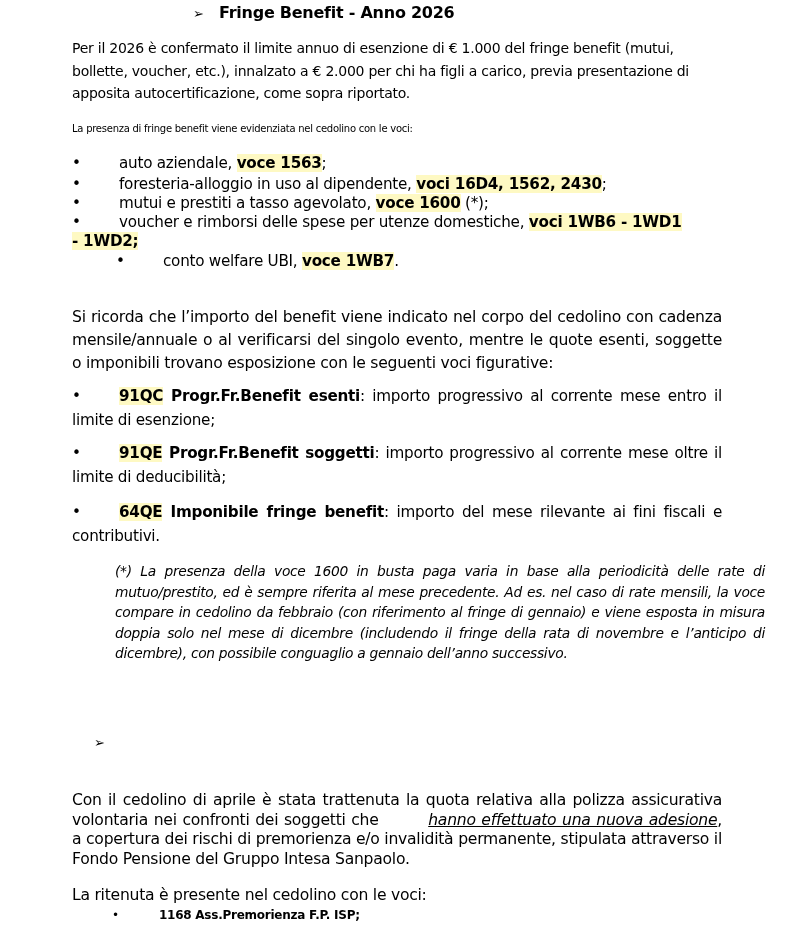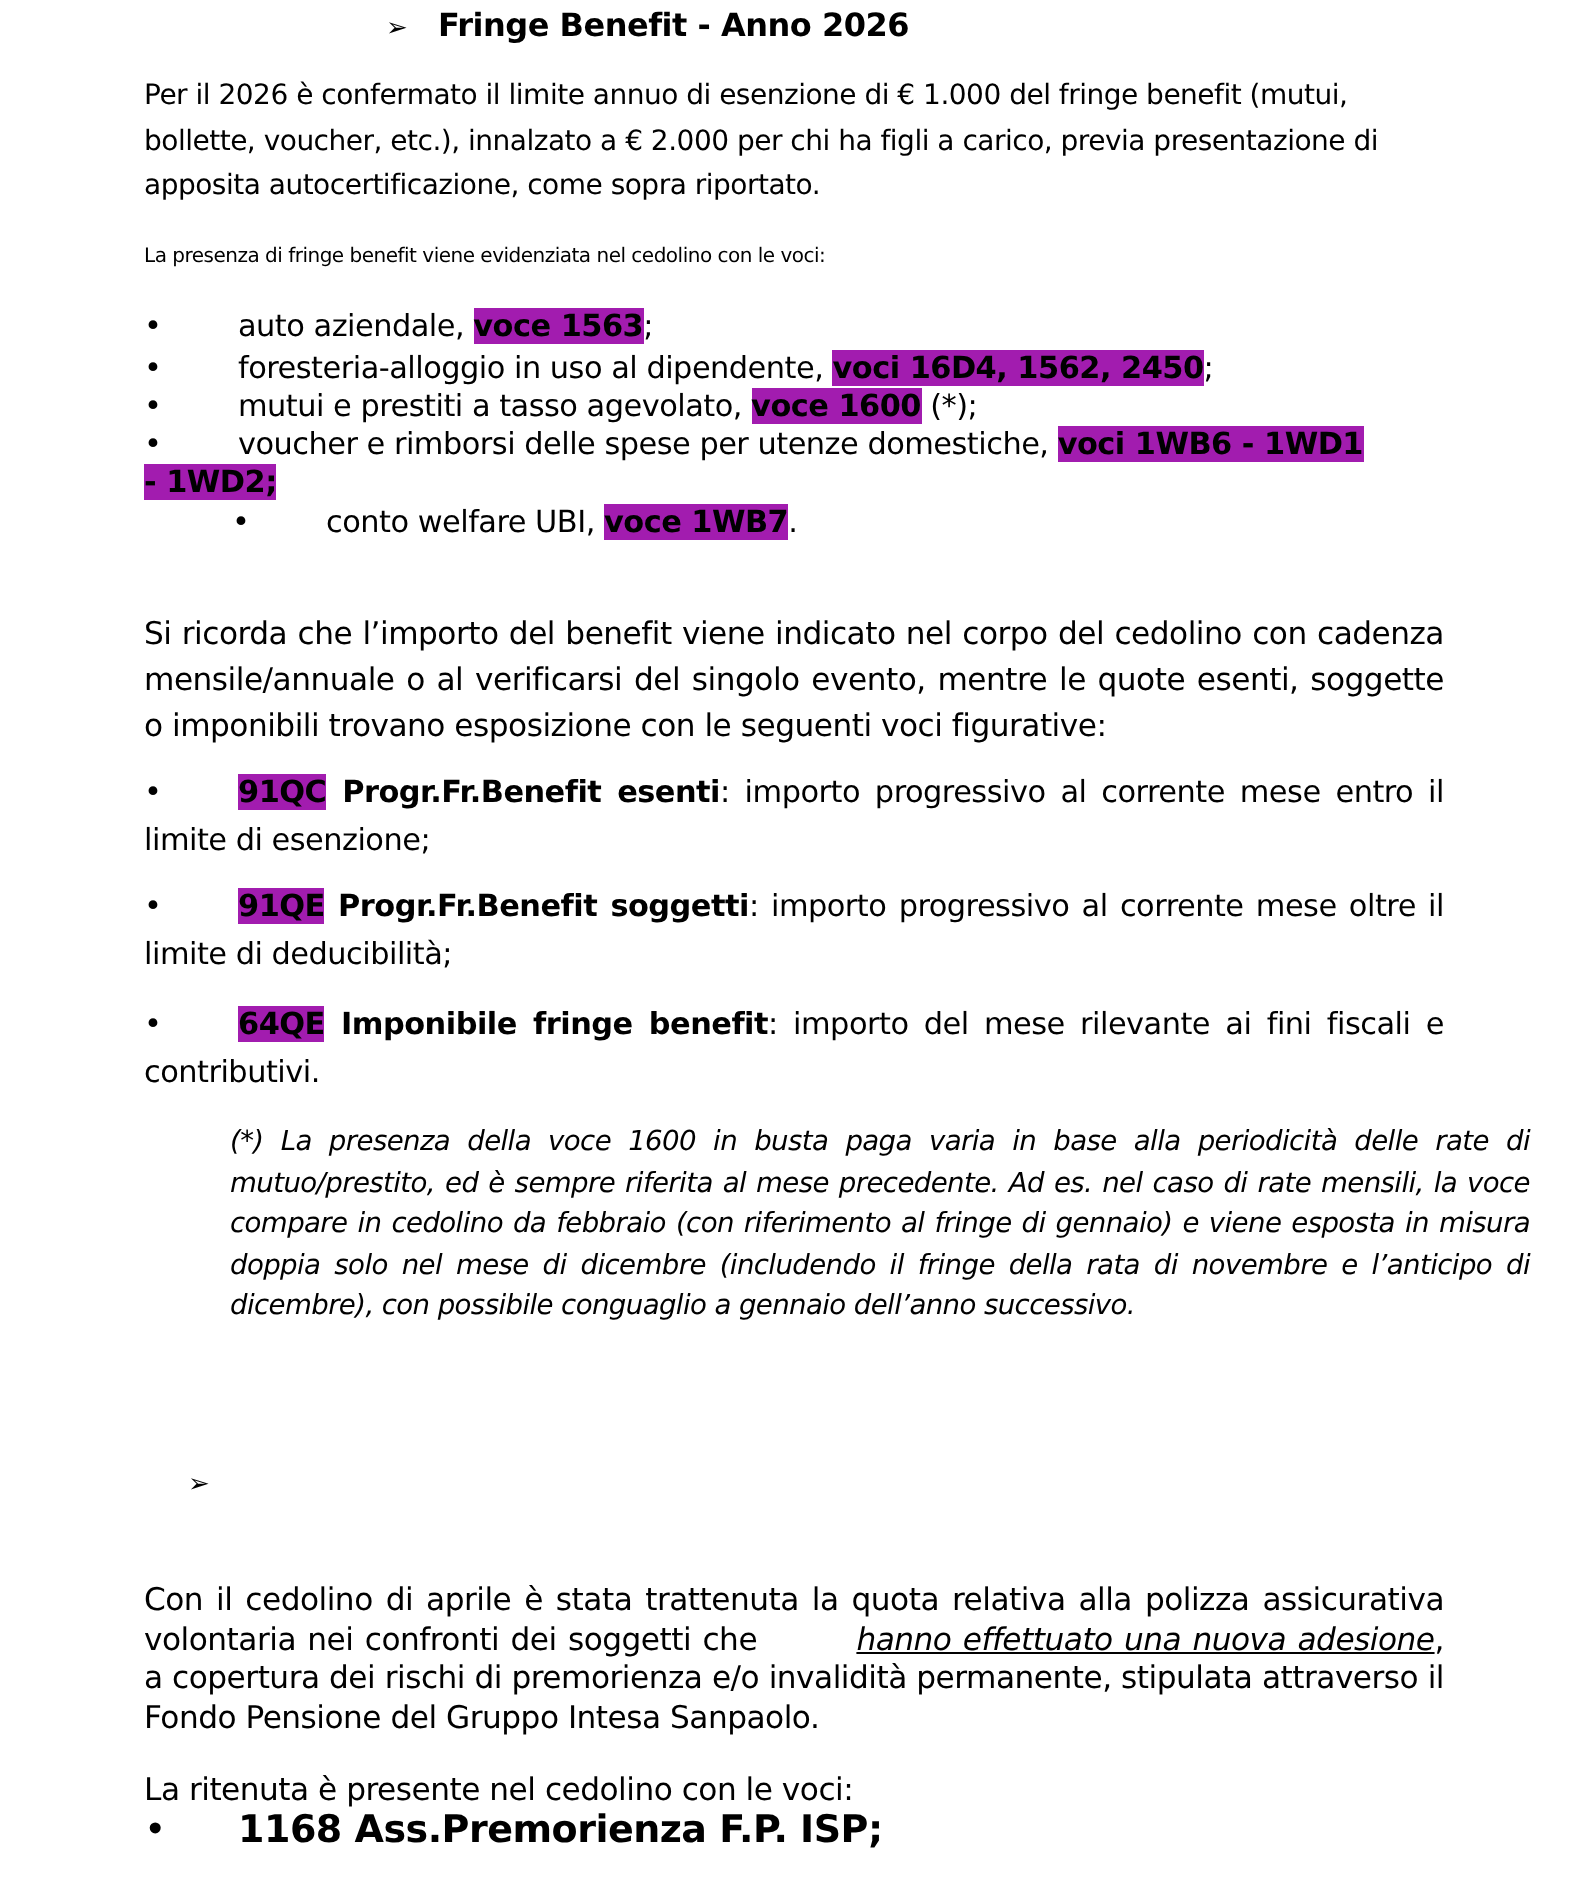--- a/index.html
+++ b/index.html
@@ -8,21 +8,21 @@
     font-family: "DejaVu Sans", sans-serif; color: #000; font-size: 15.2px;
     letter-spacing: -0.25px;
   }
   .page { position: absolute; left: 72px; top: 0; width: 650px; }
   .title1 {
     position: absolute; left: 193px; top: 3px; font-weight: bold; font-size: 16px; white-space: nowrap;
   }
   .arrow { display: inline-block; width: 26px; font-weight: normal; font-size: 13px; }
   .p { position: absolute; left: 0; width: 650px; line-height: 22.5px; }
   .justify { text-align: justify; text-align-last: left; }
-  .hl { background: #a21caf; font-weight: bold; }
+  .hl { background: #fef9c3; font-weight: bold; }
   .b { font-weight: bold; }
   .bl { position: absolute; left: 0; width: 650px; line-height: 18px; white-space: nowrap; }
   .bullet { display: inline-block; width: 47px; }
   .fig { position: absolute; left: 0; width: 650px; line-height: 23.5px; text-align: justify; }
   .note { position: absolute; left: 0; width: 650px; font-style: italic; font-size: 13.8px; line-height: 20.5px; text-align: justify; letter-spacing: -0.3px; margin-left: 43px; }
   .title2 { position: absolute; left: 26px; top: 732px; width: 600px; font-weight: bold; font-size: 16px; line-height: 22px; }
   .title2 .arrow { position: absolute; left: -26px; top: 0; }
   .u { text-decoration: underline; font-weight: normal; font-style: italic; margin-left: 44px; }
 </style>
 </head>
@@ -36,21 +36,21 @@
 
   <div class="p" style="top:37px; font-size:14px;">Per il 2026 è confermato il limite annuo di esenzione di € 1.000 del fringe benefit (mutui, bollette, voucher, etc.), innalzato a € 2.000 per chi ha figli a carico, previa presentazione di apposita autocertificazione, come sopra riportato.</div>
 
   <div class="p" style="top:118px; font-size:10px;">La presenza di fringe benefit viene evidenziata nel cedolino con le voci:</div>
 
   <div>
     <div class="bl" style="top:154px;">
       <span class="bullet">•</span><span>auto aziendale, </span><span class="hl">voce 1563</span><span>;</span>
     </div>
     <div class="bl" style="top:175px;">
-      <span class="bullet">•</span><span>foresteria-alloggio in uso al dipendente, </span><span class="hl">voci 16D4, 1562, 2450</span><span>;</span>
+      <span class="bullet">•</span><span>foresteria-alloggio in uso al dipendente, </span><span class="hl">voci 16D4, 1562, 2430</span><span>;</span>
     </div>
     <div class="bl" style="top:194px;">
       <span class="bullet">•</span><span>mutui e prestiti a tasso agevolato, </span><span class="hl">voce 1600</span><span> (*);</span>
     </div>
     <div class="bl" style="top:213px;">
       <span class="bullet">•</span><span>voucher e rimborsi delle spese per utenze domestiche, </span><span class="hl">voci 1WB6 - 1WD1</span>
     </div>
     <div class="bl" style="top:232px;">
       <span class="hl">- 1WD2;</span>
     </div>
@@ -75,19 +75,19 @@
 
   <div class="title2" style="left:48px;">
     <span class="arrow">➢</span>
   </div>
 
   <div class="p justify" style="top:791px; font-size:15.6px; line-height:19.5px;">
     <span>Con il cedolino di aprile è stata trattenuta la quota relativa alla polizza assicurativa volontaria nei confronti dei soggetti che </span><span class="u">hanno effettuato una nuova adesione</span><span>, a copertura dei rischi di premorienza e/o invalidità permanente, stipulata attraverso il Fondo Pensione del Gruppo Intesa Sanpaolo.</span>
   </div>
 
   <div class="bl" style="top:886px; font-size:15.6px;">La ritenuta è presente nel cedolino con le voci:</div>
-  <div class="bl b" style="top:906px; font-size:19px;">
+  <div class="bl b" style="top:906px; font-size:12px;margin-left:40px;">
     <span class="bullet" style="font-weight:normal;">•</span><span>1168 Ass.Premorienza F.P. ISP;</span>
   </div>
   <div class="bl b" style="top:926px; font-size:16px;margin-top:40px;">
     <span class="bullet" style="font-weight:normal;">•</span><span>1169 Ass.Premor.Inval.F.P. ISP.</span>
   </div>
 </div>
 
 </body></html>

